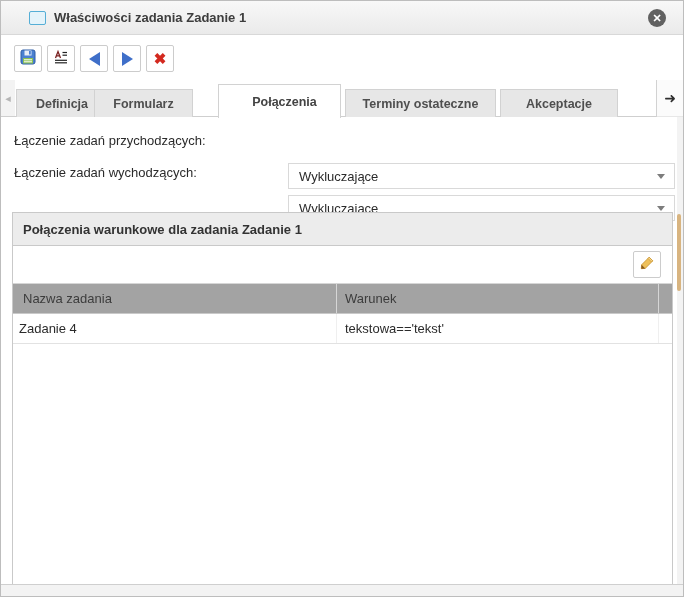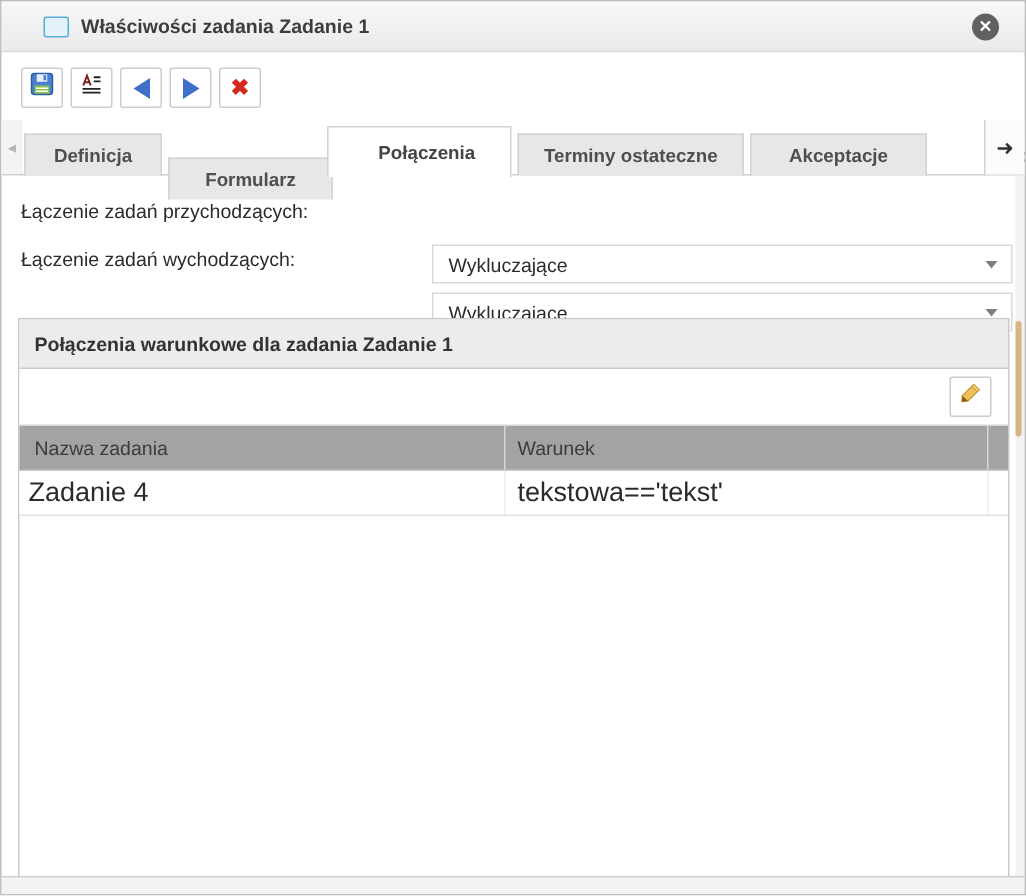--- a/index.html
+++ b/index.html
@@ -39,21 +39,21 @@
   .tabbar{position:absolute;left:0;top:79px;right:0;height:37px;box-sizing:border-box;border-bottom:1px solid #cfcfcf;background:#fff;}
   .tab{
     position:absolute;top:9px;height:28px;box-sizing:border-box;
     background:#e7e7e7;border:1px solid #d2d2d2;border-bottom:none;
     display:flex;align-items:center;justify-content:center;
     font-size:12.5px;font-weight:bold;color:#4f4f4f;cursor:pointer;
     white-space:nowrap;overflow:hidden;z-index:1;
   }
   .tab.active{top:4px;height:34px;background:#fff;z-index:3;color:#444;}
   .tab-definicja{left:15px;width:92px;}
-  .tab-formularz{left:111px;width:110px;margin-top:16px;}
+  .tab-formularz{left:93px;width:99px;}
   .tab-polaczenia{left:217px;width:123px;padding-left:10px;}
   .tab-terminy{left:344px;width:151px;}
   .tab-akceptacje{left:499px;width:118px;}
   .tab-do{left:655px;width:37px;justify-content:flex-start;padding-left:12px;}
   .scroll-left{
     position:absolute;left:0;top:0;width:14px;height:36px;background:#f3f3f3;
     color:#b5b5b5;font-size:11px;display:flex;align-items:center;justify-content:center;cursor:pointer;
   }
   .scroll-right{
     position:absolute;right:0;top:0;width:26px;height:36px;background:#fbfbfb;border-left:1px solid #d2d2d2;
@@ -91,21 +91,21 @@
   }
   .grid-header{
     height:30px;box-sizing:border-box;background:#a3a3a3;border-bottom:1px solid #c9c9c9;
     display:flex;font-size:13px;color:#3c3c3c;
   }
   .gh-cell1{width:324px;box-sizing:border-box;border-right:1px solid #d6d6d6;display:flex;align-items:center;padding-left:10px;}
   .gh-cell2{flex:1;box-sizing:border-box;border-right:1px solid #d6d6d6;display:flex;align-items:center;padding-left:8px;}
   .gh-cell3{width:13px;}
   .grid-row{
     height:30px;box-sizing:border-box;border-bottom:1px solid #e2e2e2;background:#fff;
-    display:flex;font-size:18px;color:#2b2b2b;cursor:pointer;
+    display:flex;font-size:13px;color:#2b2b2b;cursor:pointer;
   }
   .gr-cell1{width:324px;box-sizing:border-box;border-right:1px solid #efefef;display:flex;align-items:center;padding-left:6px;}
   .gr-cell2{flex:1;box-sizing:border-box;border-right:1px solid #efefef;display:flex;align-items:center;padding-left:8px;}
   .gr-cell3{width:13px;}
   
   .footer-strip{position:absolute;left:0;right:0;bottom:0;height:11px;background:#f3f3f3;border-top:1px solid #cfcfcf;}
   .right-gutter{position:absolute;right:0;top:116px;bottom:11px;width:6px;background:#f3f3f3;}
   .scroll-thumb{position:absolute;right:2px;top:213px;width:4px;height:77px;background:#d8b480;border-radius:2px;cursor:pointer;}
 </style>
 </head>

